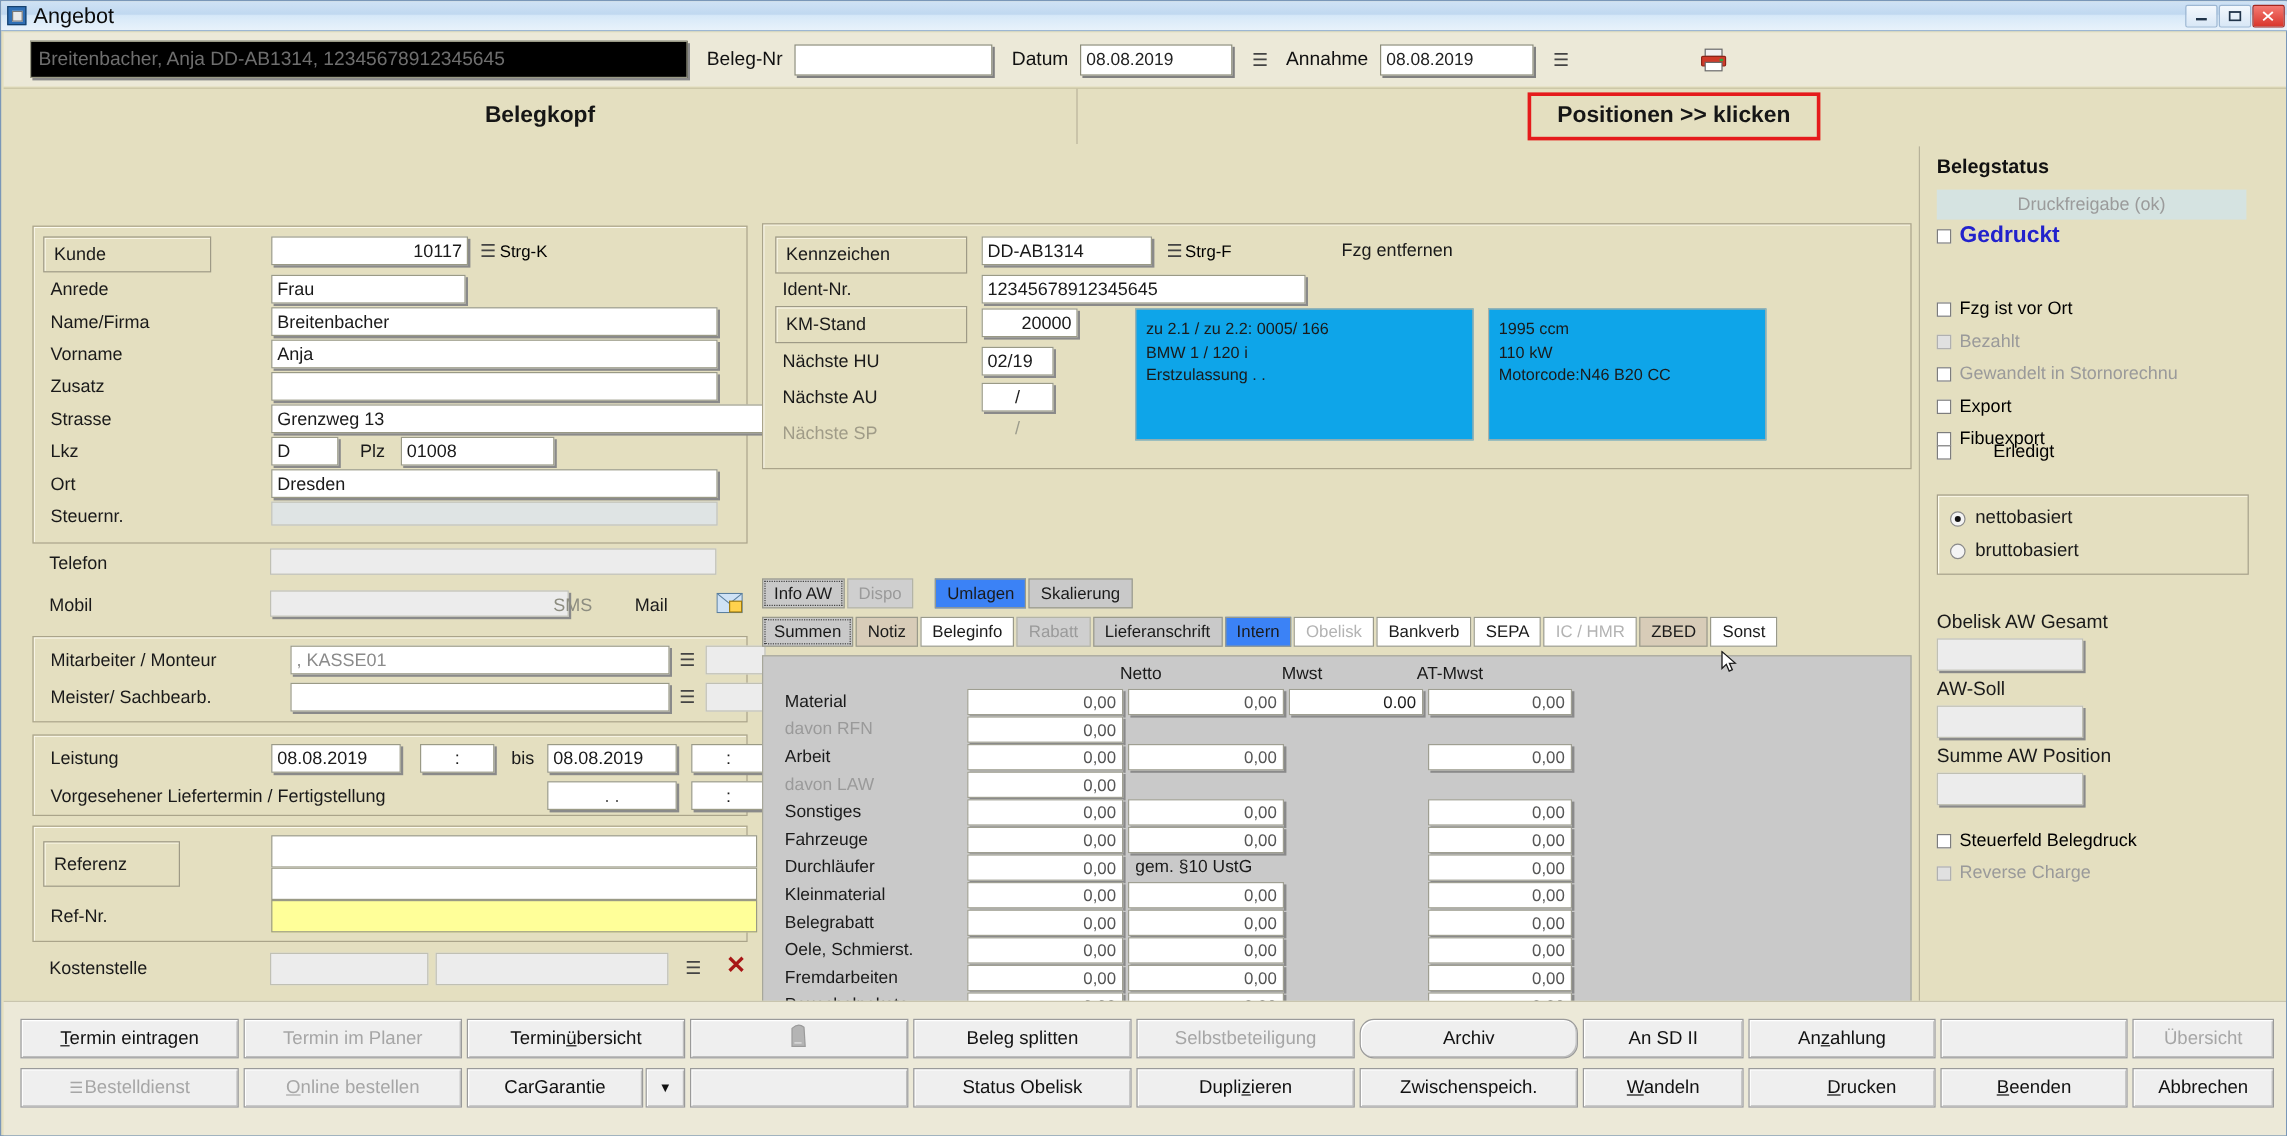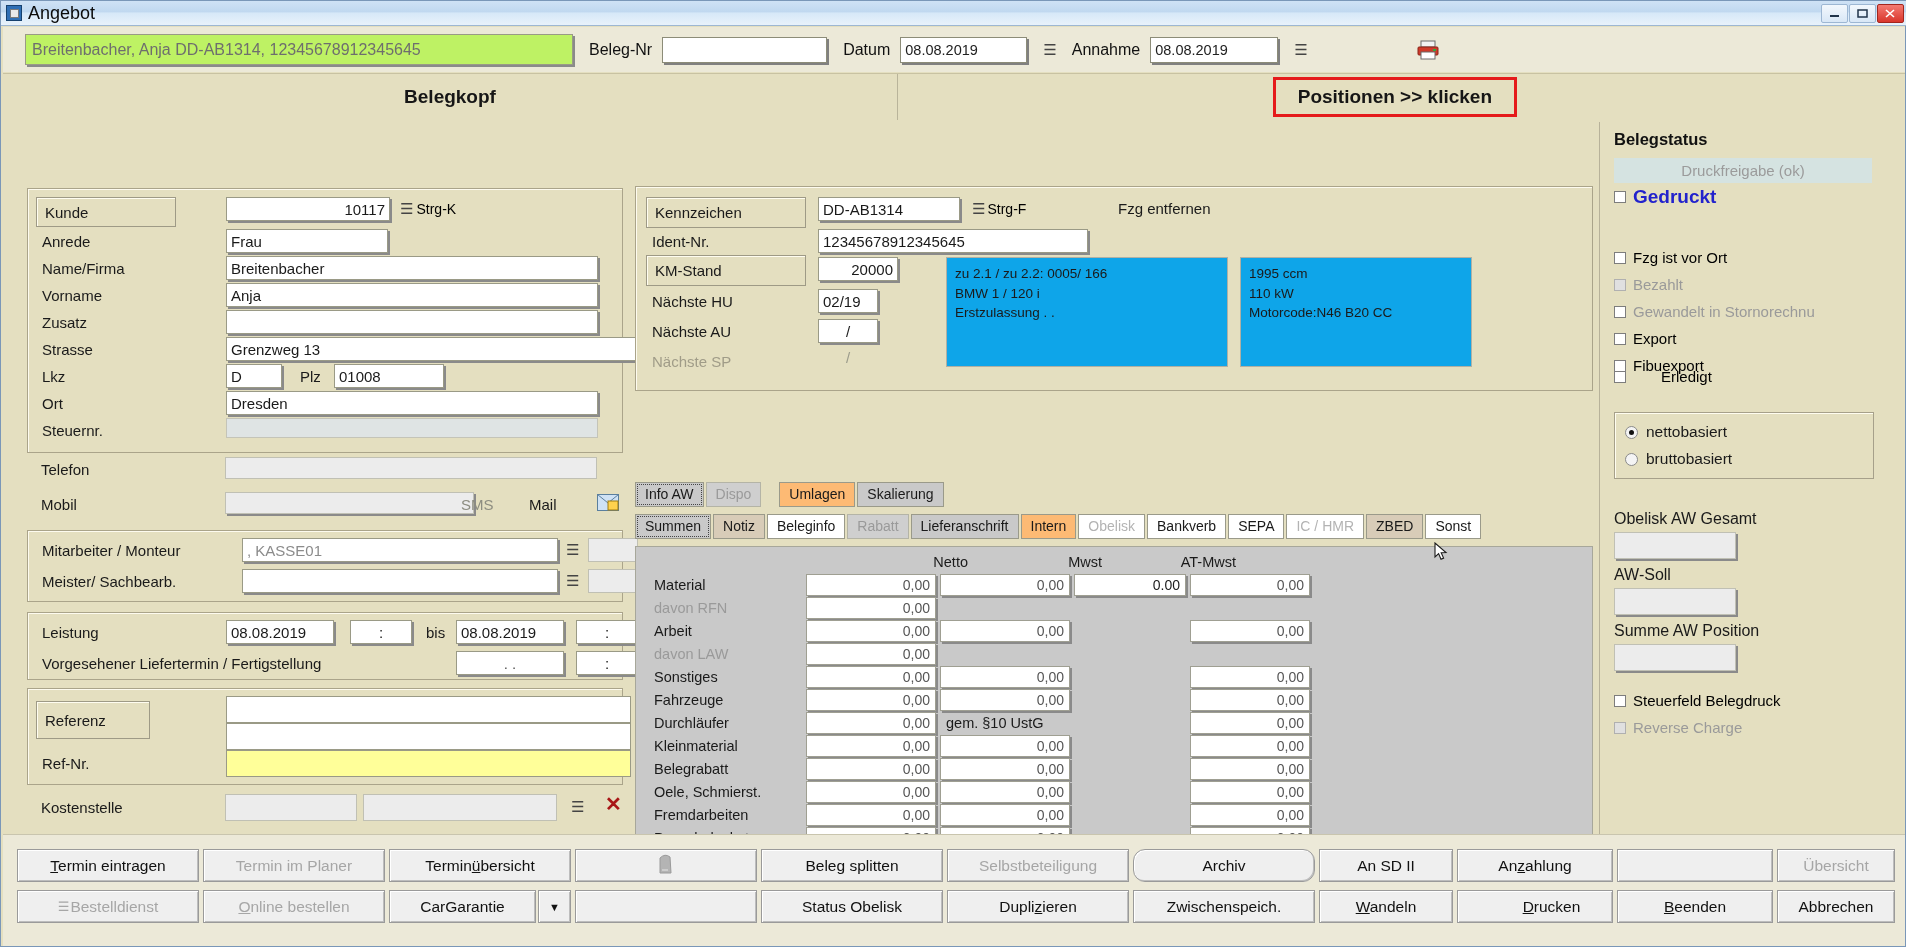--- a/index.html
+++ b/index.html
@@ -61,21 +61,21 @@
     box-shadow: 2px 2px 0 0 #808080;
     height: 26px;
     display: flex; align-items: center;
     padding: 0 4px;
     font-size: 14.5px; color: #222;
   }
   .cust-head {
     margin-left: 22px; width: 548px; height: 31px;
     color: #6e6e6e; font-size: 16px;
     border: 1px solid #9a9a86;
-    background: #bef264;
+    background: #000000;
     box-shadow: 2px 2px 0 0 #8a8a8a;
     display: flex; align-items: center; padding: 0 6px;
   }
   .toplabel { font-size: 16px; color: #111; margin: 0 10px 0 16px; }
   .hamb { font-size: 15px; color: #444; letter-spacing: -1px; }
 
   .printer-ico { margin-left: 110px; width: 22px; height: 20px; position: relative; }
 
   
   .body {
@@ -148,21 +148,21 @@
   .tabrow { position: absolute; display: flex; }
   .tab {
     font-size: 14px; color: #1a1a1a;
     border: 1px solid #9a9a8a;
     padding: 3px 9px 4px;
     margin-right: 2px;
     display: flex; align-items: flex-start; justify-content: center;
     background: #ffffff;
   }
   .tab.gray { background: #c9c9c9; }
-  .tab.cyan { background: #fdba74; }
+  .tab.cyan { background: #3b82f6; }
   .tab.tan  { background: #d8ccb8; }
   .tab.dis  { background: #cfcfcf; color: #9a9a9a; border-color: #b4b4a6; }
   .tab.dis2 { background: #ffffff; color: #b3b3b3; }
   .tab.sel  { background: #c9c9c9; outline: 1px dotted #444; outline-offset: -3px; }
 
   
   .sumpanel {
     position: absolute; background: #c9c9c9; border: 1px solid #a7a79a;
   }
   .sumhdr { position: absolute; font-size: 14.5px; color: #1a1a1a; }
@@ -307,21 +307,21 @@
 
         <div class="lbl" style="position:absolute; left:14px; top:125px;">Zusatz</div>
         <div class="inp" style="left:198px; top:121px; width:372px;"></div>
 
         <div class="lbl" style="position:absolute; left:14px; top:152px;">Strasse</div>
         <div class="inp" style="left:198px; top:148px; width:440px;">Grenzweg 13</div>
 
         <div class="lbl" style="position:absolute; left:14px; top:179px;">Lkz</div>
         <div class="inp" style="left:198px; top:175px; width:56px;">D</div>
         <div class="lbl" style="position:absolute; left:272px; top:179px;">Plz</div>
-        <div class="inp" style="left:306px; top:175px; width:110px;text-align:right;">01008</div>
+        <div class="inp" style="left:306px; top:175px; width:128px;text-align:right;">01008</div>
 
         <div class="lbl" style="position:absolute; left:14px; top:206px;">Ort</div>
         <div class="inp" style="left:198px; top:202px; width:372px;">Dresden</div>
 
         <div class="lbl" style="position:absolute; left:14px; top:233px;">Steuernr.</div>
         <div class="inp ro2 flat" style="left:198px; top:229px; width:372px; height:20px;"></div>
       </div>
 
       <div style="position:absolute; left:24px; top:331px; width:596px; height:71px;">
         <div class="lbl" style="position:absolute; left:14px; top:8px;">Telefon</div>

